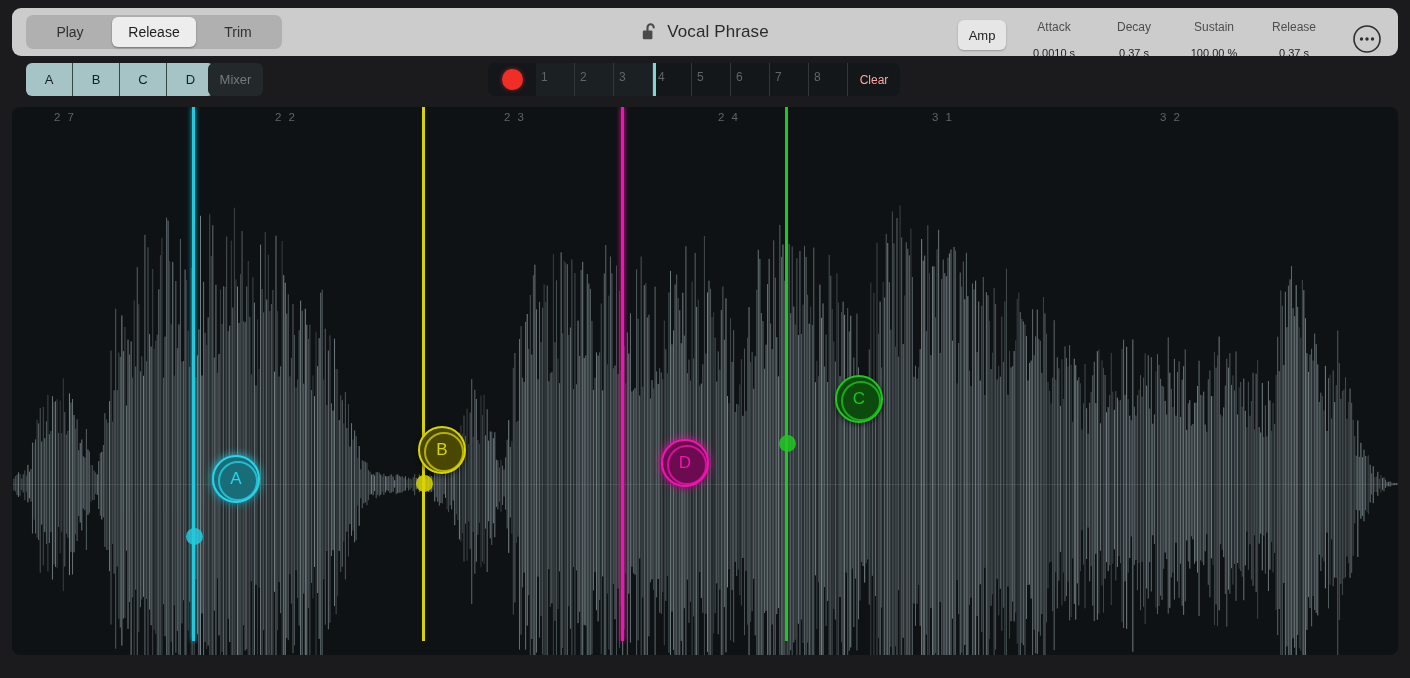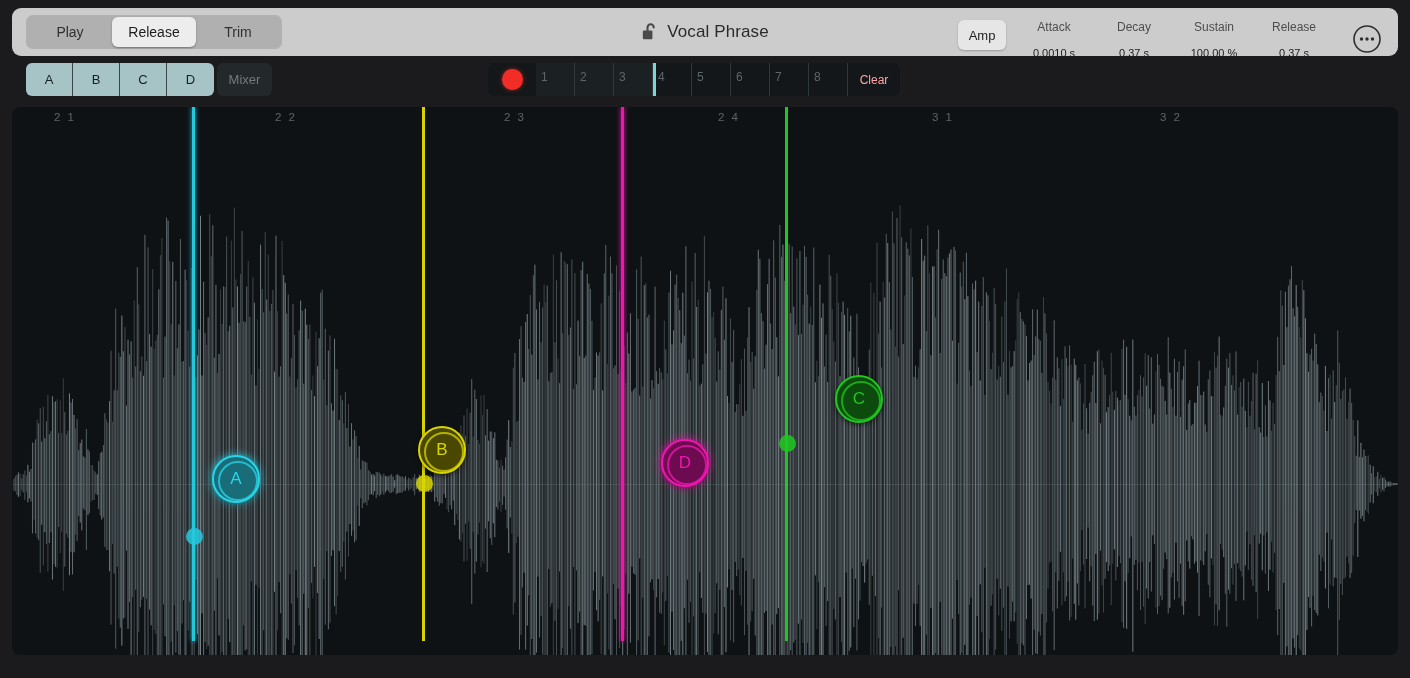--- a/index.html
+++ b/index.html
@@ -108,21 +108,21 @@
   .abcd-btn {
     width: 47px; height: 33px;
     display:flex; align-items:center; justify-content:center;
     background: #a6c3c6;
     color: #15201f;
     font-size: 13px;
     border-right: 1px solid #3a4546;
   }
   .abcd-btn:last-child { border-right: none; }
   .mixer-btn {
-    position: absolute; left: 205px; top: 0;
+    position: absolute; left: 196px; top: 0;
     width: 55px; height: 33px;
     display:flex; align-items:center; justify-content:center;
     background: #23282b;
     border-radius: 6px;
     color: #737b7e;
     font-size: 13px;
   }
 
   .rec-area {
     position: absolute; left: 476px; top: 0;
@@ -353,21 +353,21 @@
       </div>
       <div class="clear-btn">
         <span>Clear</span>
       </div>
     </div>
 
   </div>
 
   <div class="wave-panel">
     <div class="ruler" id="ruler">
-        <div class="ruler-label" style="left: 42px;">2 1</div>
+        <div class="ruler-label" style="left: 42px;">2 7</div>
         <div class="ruler-label" style="left: 263px;">2 2</div>
         <div class="ruler-label" style="left: 492px;">2 3</div>
         <div class="ruler-label" style="left: 706px;">2 4</div>
         <div class="ruler-label" style="left: 920px;">3 1</div>
         <div class="ruler-label" style="left: 1148px; text-align: right;">3 2</div>
       </div>
     <svg class="wave-svg" id="wave" viewBox="0 0 1394 526" preserveAspectRatio="none">
         <line x1="2.0" y1="349.5" x2="2.0" y2="361.6" stroke="#8d9ca1" stroke-width="1" opacity="0.56"></line>
         <line x1="3.5" y1="347.0" x2="3.5" y2="362.5" stroke="#8d9ca1" stroke-width="1" opacity="0.44"></line>
         <line x1="5.1" y1="345.7" x2="5.1" y2="366.1" stroke="#8d9ca1" stroke-width="1" opacity="0.60"></line>

